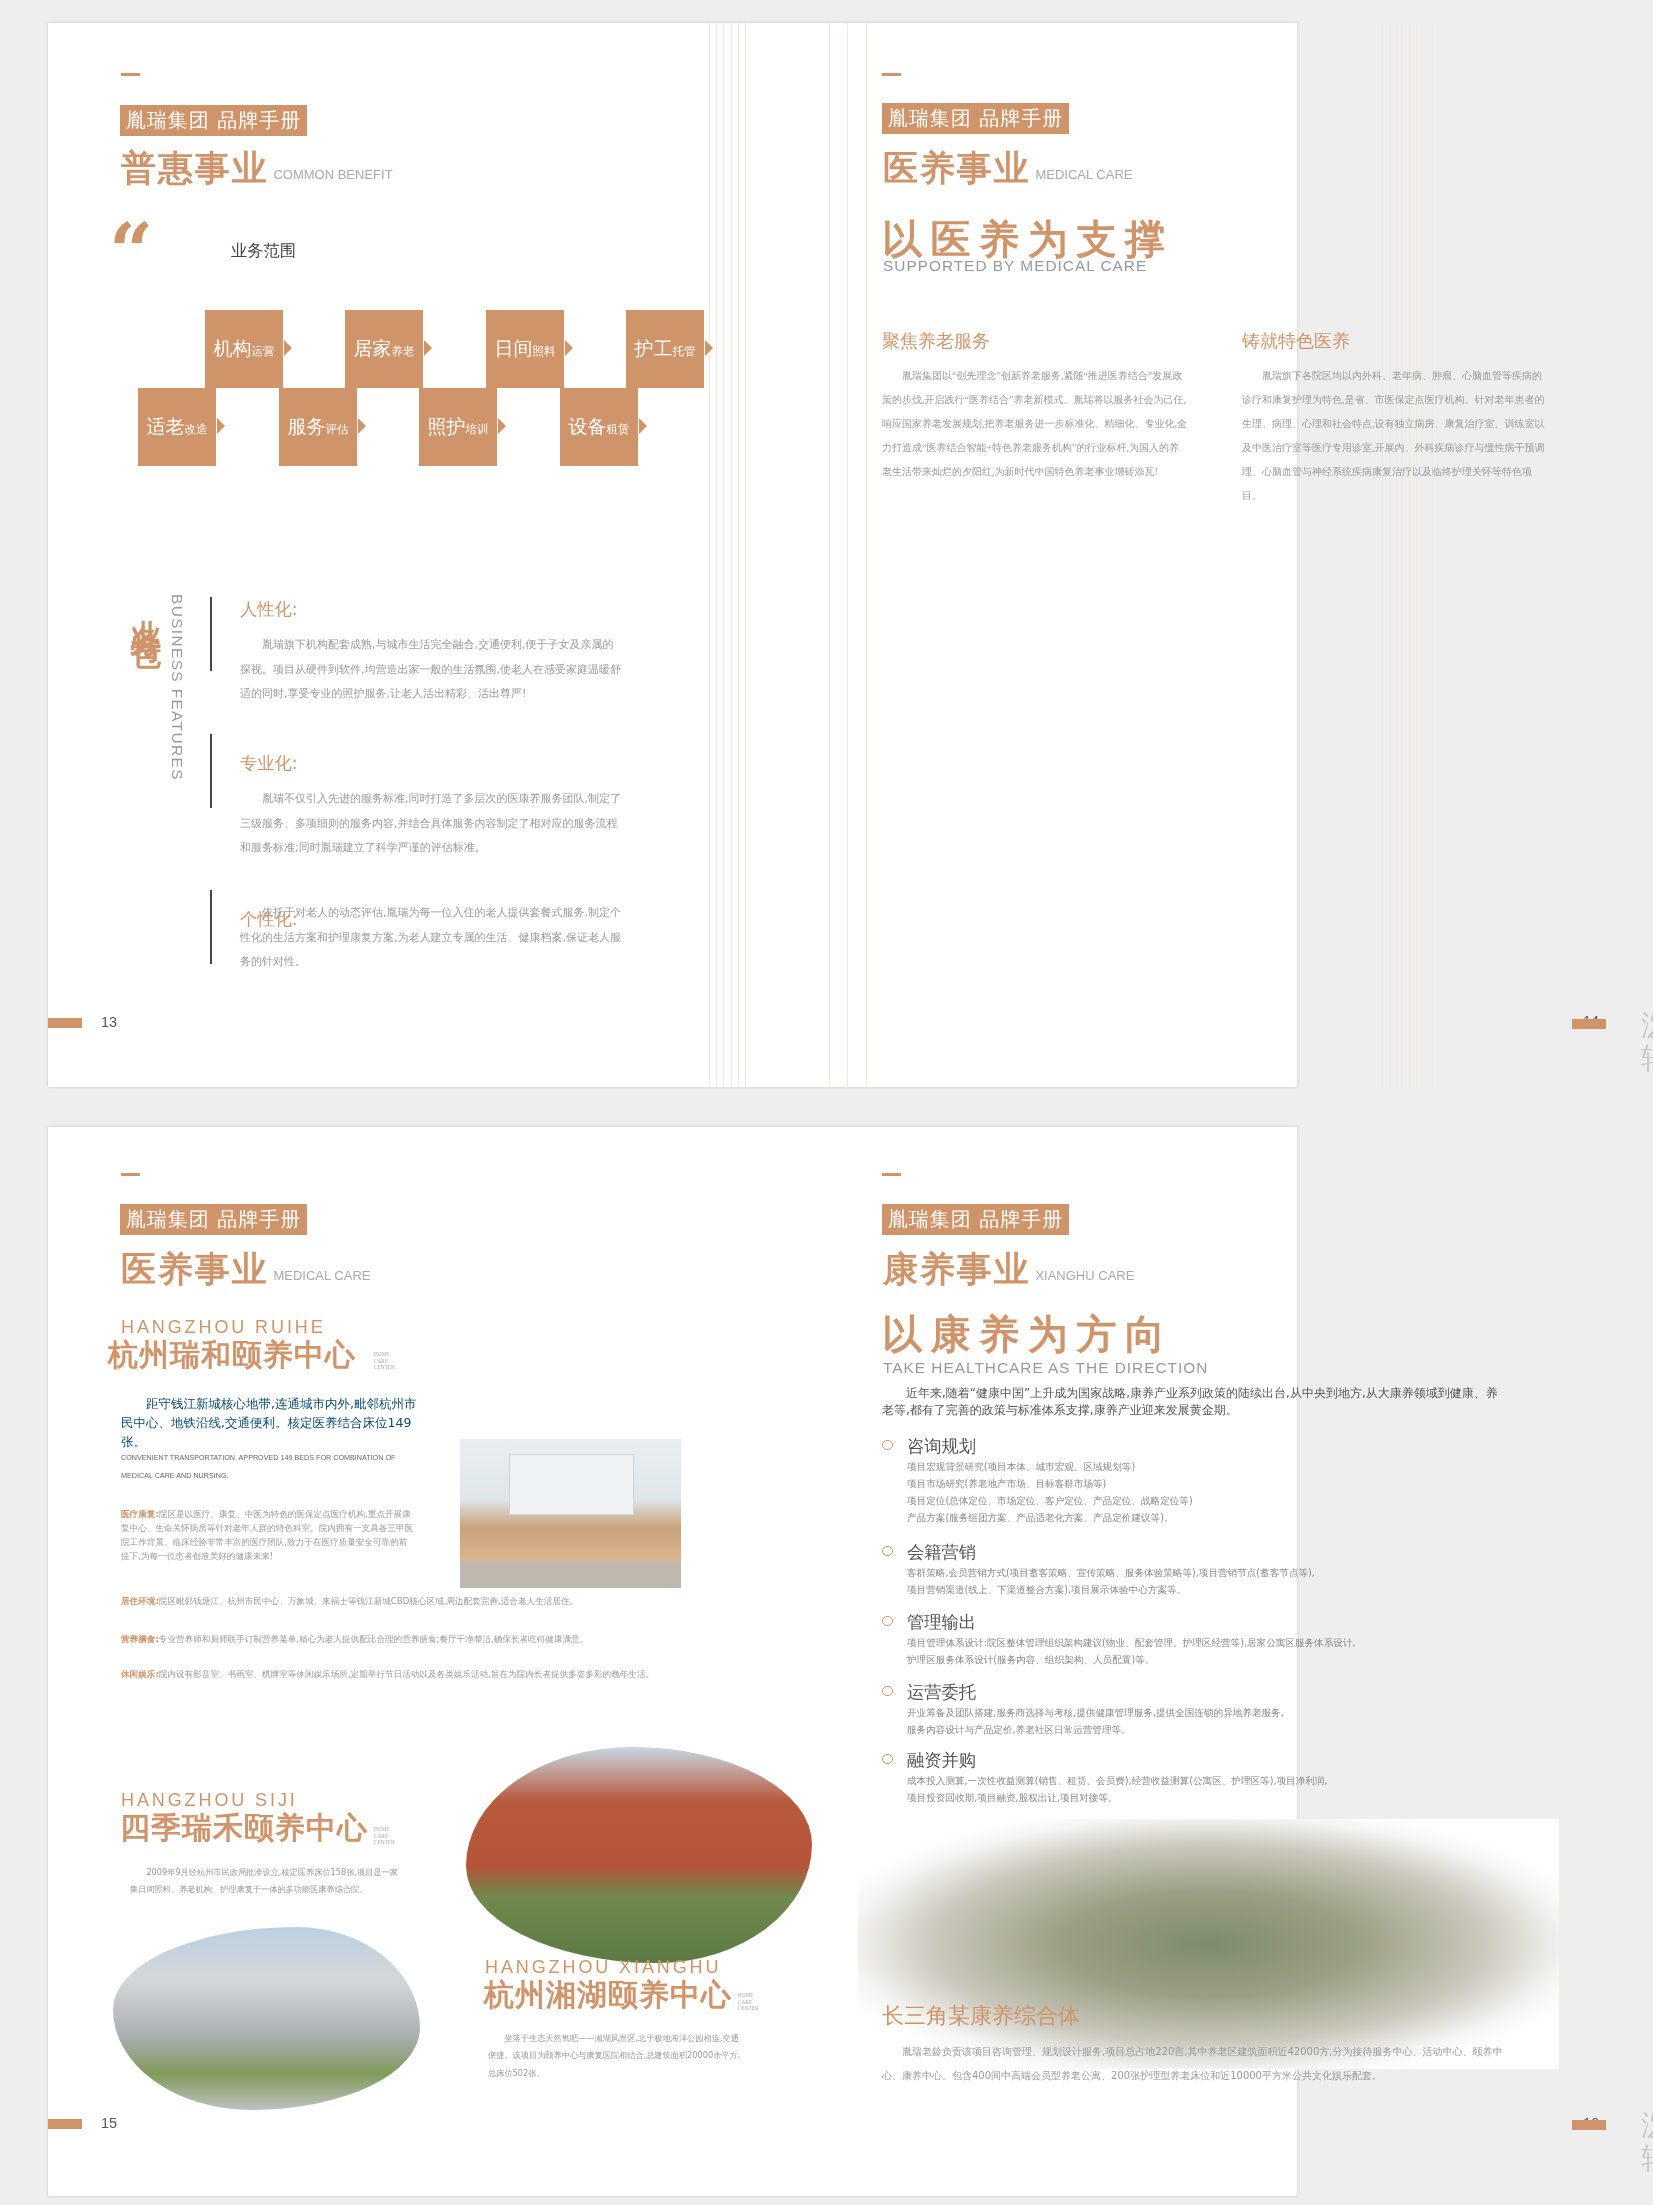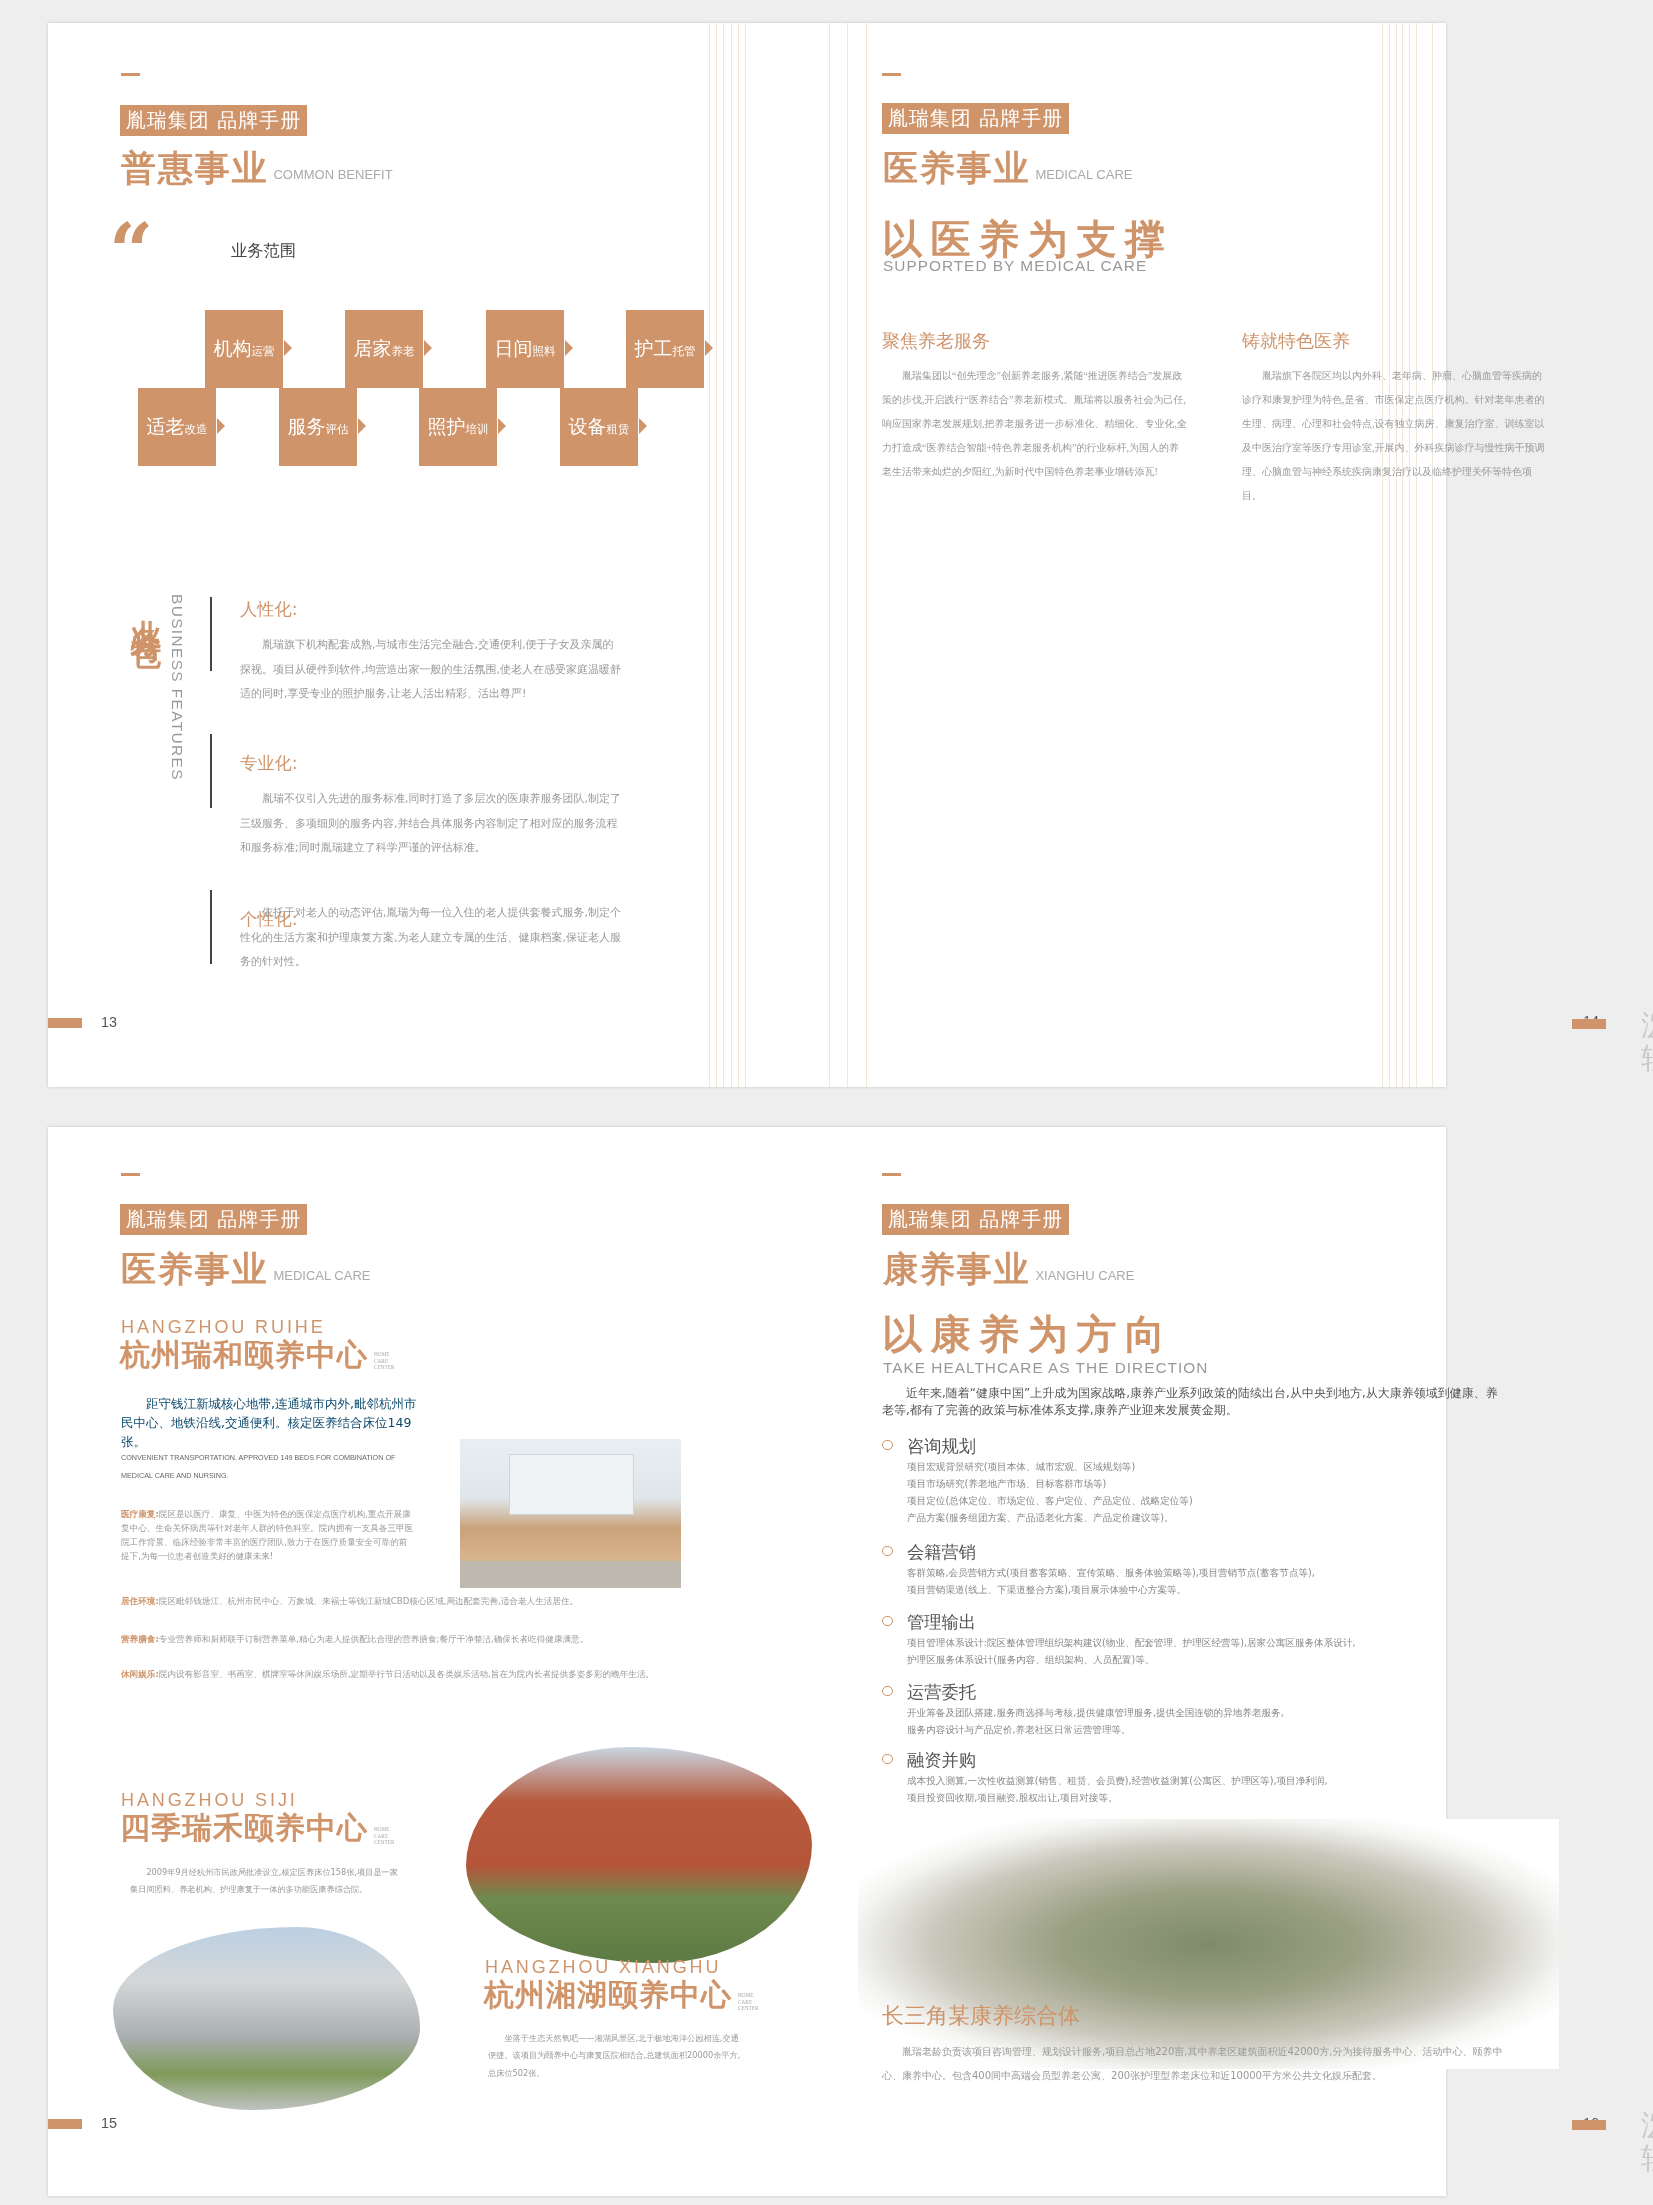--- a/index.html
+++ b/index.html
@@ -1,17 +1,17 @@
 <!DOCTYPE html>
 <html style="font-size:7.7px"><head>
 <meta charset="utf-8">
 <style>
   html,body{margin:0;padding:0;}
   body{width:1654px;height:2205px;background:#efeeee;position:relative;overflow:hidden;font-family:"DejaVu Sans","Liberation Sans",sans-serif;color:#666;}
-  .spread{position:absolute;left:48px;width:1398px;background:#fff;box-shadow:0 0 2.9px rgba(0,0,0,0.18);}
+  .spread{position:absolute;left:48px;width:1249px;background:#fff;box-shadow:0 0 2.9px rgba(0,0,0,0.18);}
   #spread1{top:23px;height:1064px;}
   #spread2{top:1127px;height:1069px;}
   .page{position:absolute;top:0;height:100%;width:781px;overflow:hidden;}
   .page.left{left:0;}
   .page.right{left:781px;}
   .dash{position:absolute;width:19px;height:3.4px;background:#cf946a;}
   .brand-tag{position:absolute;background:#cf946a;color:#fff;font-family:"DejaVu Serif","Liberation Serif",serif;font-size:20px;padding:2.9px 5.8px;letter-spacing:1px;line-height:25px;}
   .sec-title{position:absolute;display:flex;align-items:flex-end;gap:4.8px;}
   .sec-title .zh{font-size:35px;color:#cf946a;font-weight:bold;letter-spacing:1.9px;line-height:38px;}
   .sec-title .en{font-size:13px;color:#aaa;font-family:"Liberation Sans",sans-serif;padding-bottom:4.8px;letter-spacing:0px;}
@@ -179,21 +179,21 @@
 
   <div class="page left">
     <div class="dash" style="left:73px;top:46px;"></div>
     <div class="brand-tag" style="left:72px;top:77px;">胤瑞集团 品牌手册</div>
     <div class="sec-title" style="left:73px;top:123px;">
       <span class="zh">医养事业</span>
       <span class="en">MEDICAL CARE</span>
     </div>
 
     <div class="center-en" style="left:73px;top:190px;">HANGZHOU RUIHE</div>
-    <div class="center-zh" style="left:72px;top:208px;">杭州瑞和颐养中心</div>
+    <div class="center-zh" style="left:60px;top:208px;">杭州瑞和颐养中心</div>
     <div class="center-sub" style="left:326px;top:224px;width:29px;">HOME CARE CENTER</div>
     <div class="p15-text" style="left:73px;top:267px;width:307px;">距守钱江新城核心地带,连通城市内外,毗邻杭州市民中心、地铁沿线,交通便利。核定医养结合床位149张。</div>
     <div class="p15-en" style="left:73px;top:322px;width:307px;">CONVENIENT TRANSPORTATION. APPROVED 149 BEDS FOR COMBINATION OF MEDICAL CARE AND NURSING.</div>
     <div class="photo room" style="left:412px;top:312px;width:221px;height:149px;"></div>
 
     <div class="p15-item" style="left:73px;top:380px;width:293px;">
       <b>医疗康复:</b><span>院区是以医疗、康复、中医为特色的医保定点医疗机构,重点开展康复中心、生命关怀病房等针对老年人群的特色科室。院内拥有一支具备三甲医院工作背景、临床经验非常丰富的医疗团队,致力于在医疗质量安全可靠的前提下,为每一位患者创造美好的健康未来!</span>
     </div>
     <div class="p15-item" style="left:73px;top:467px;width:562px;">
       <b>居住环境:</b><span>院区毗邻钱塘江、杭州市民中心、万象城、来福士等钱江新城CBD核心区域,周边配套完善,适合老人生活居住。</span>

